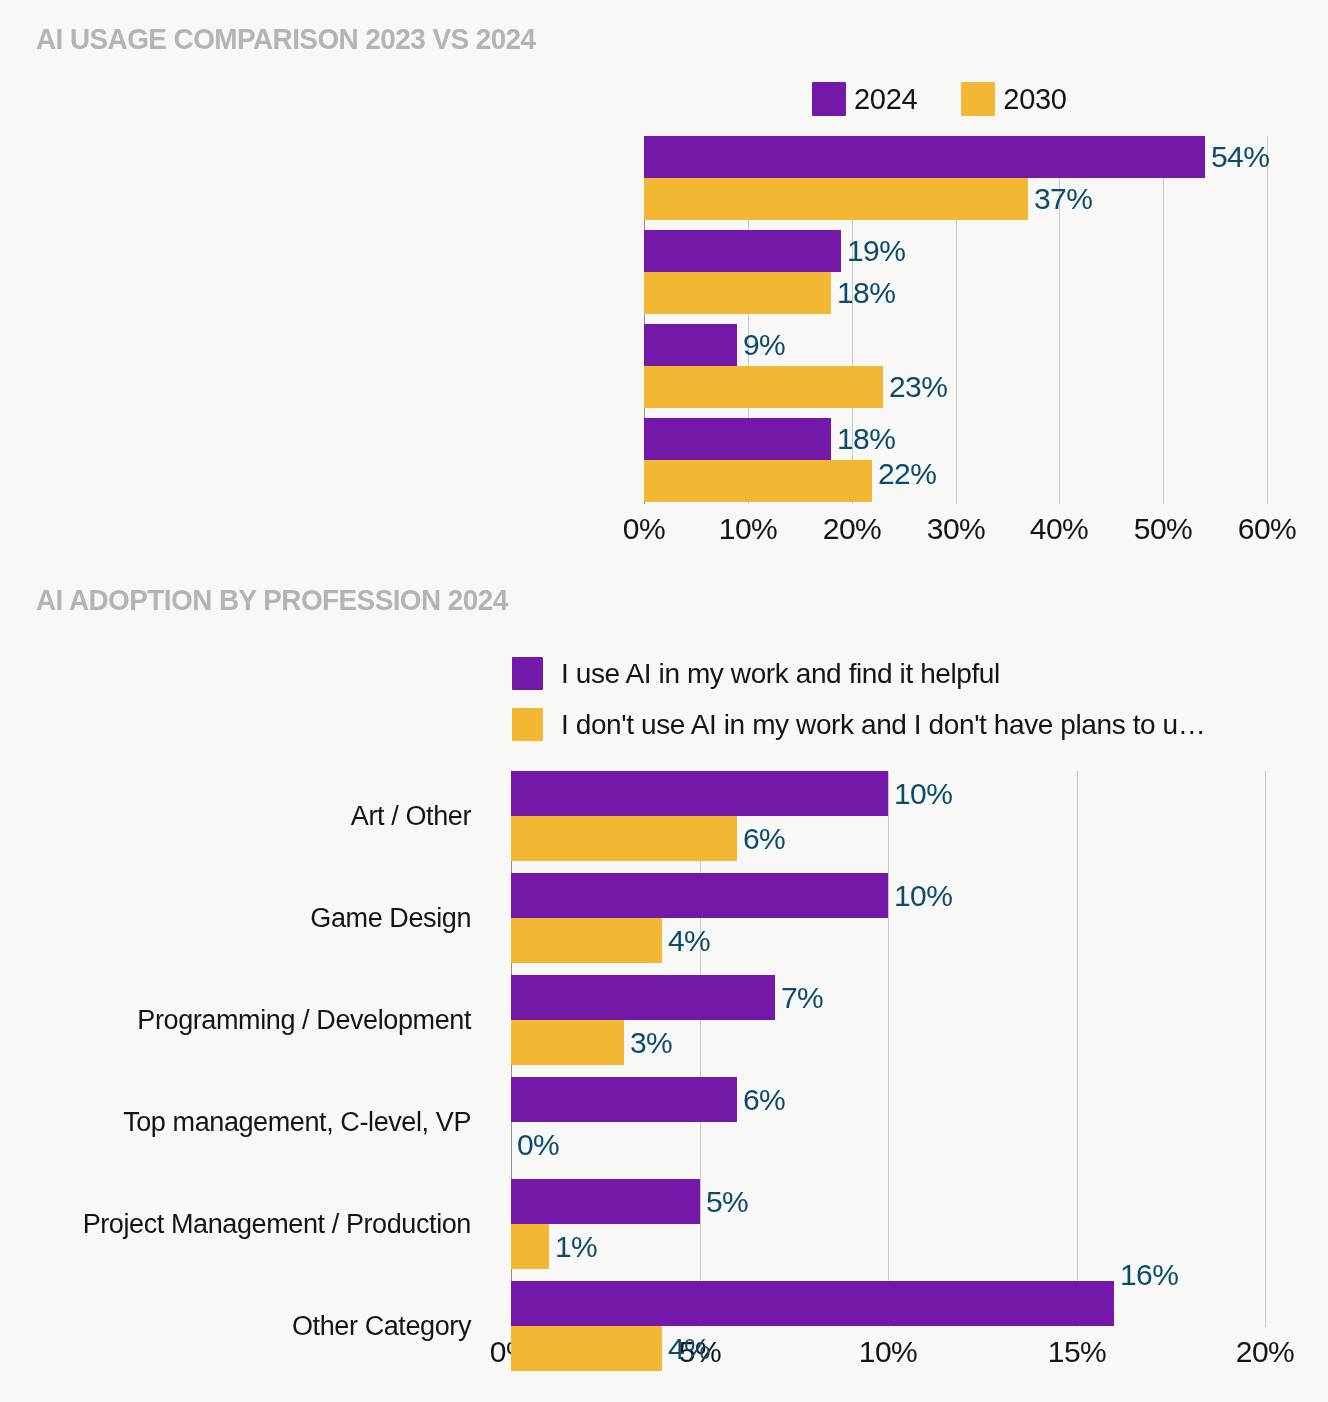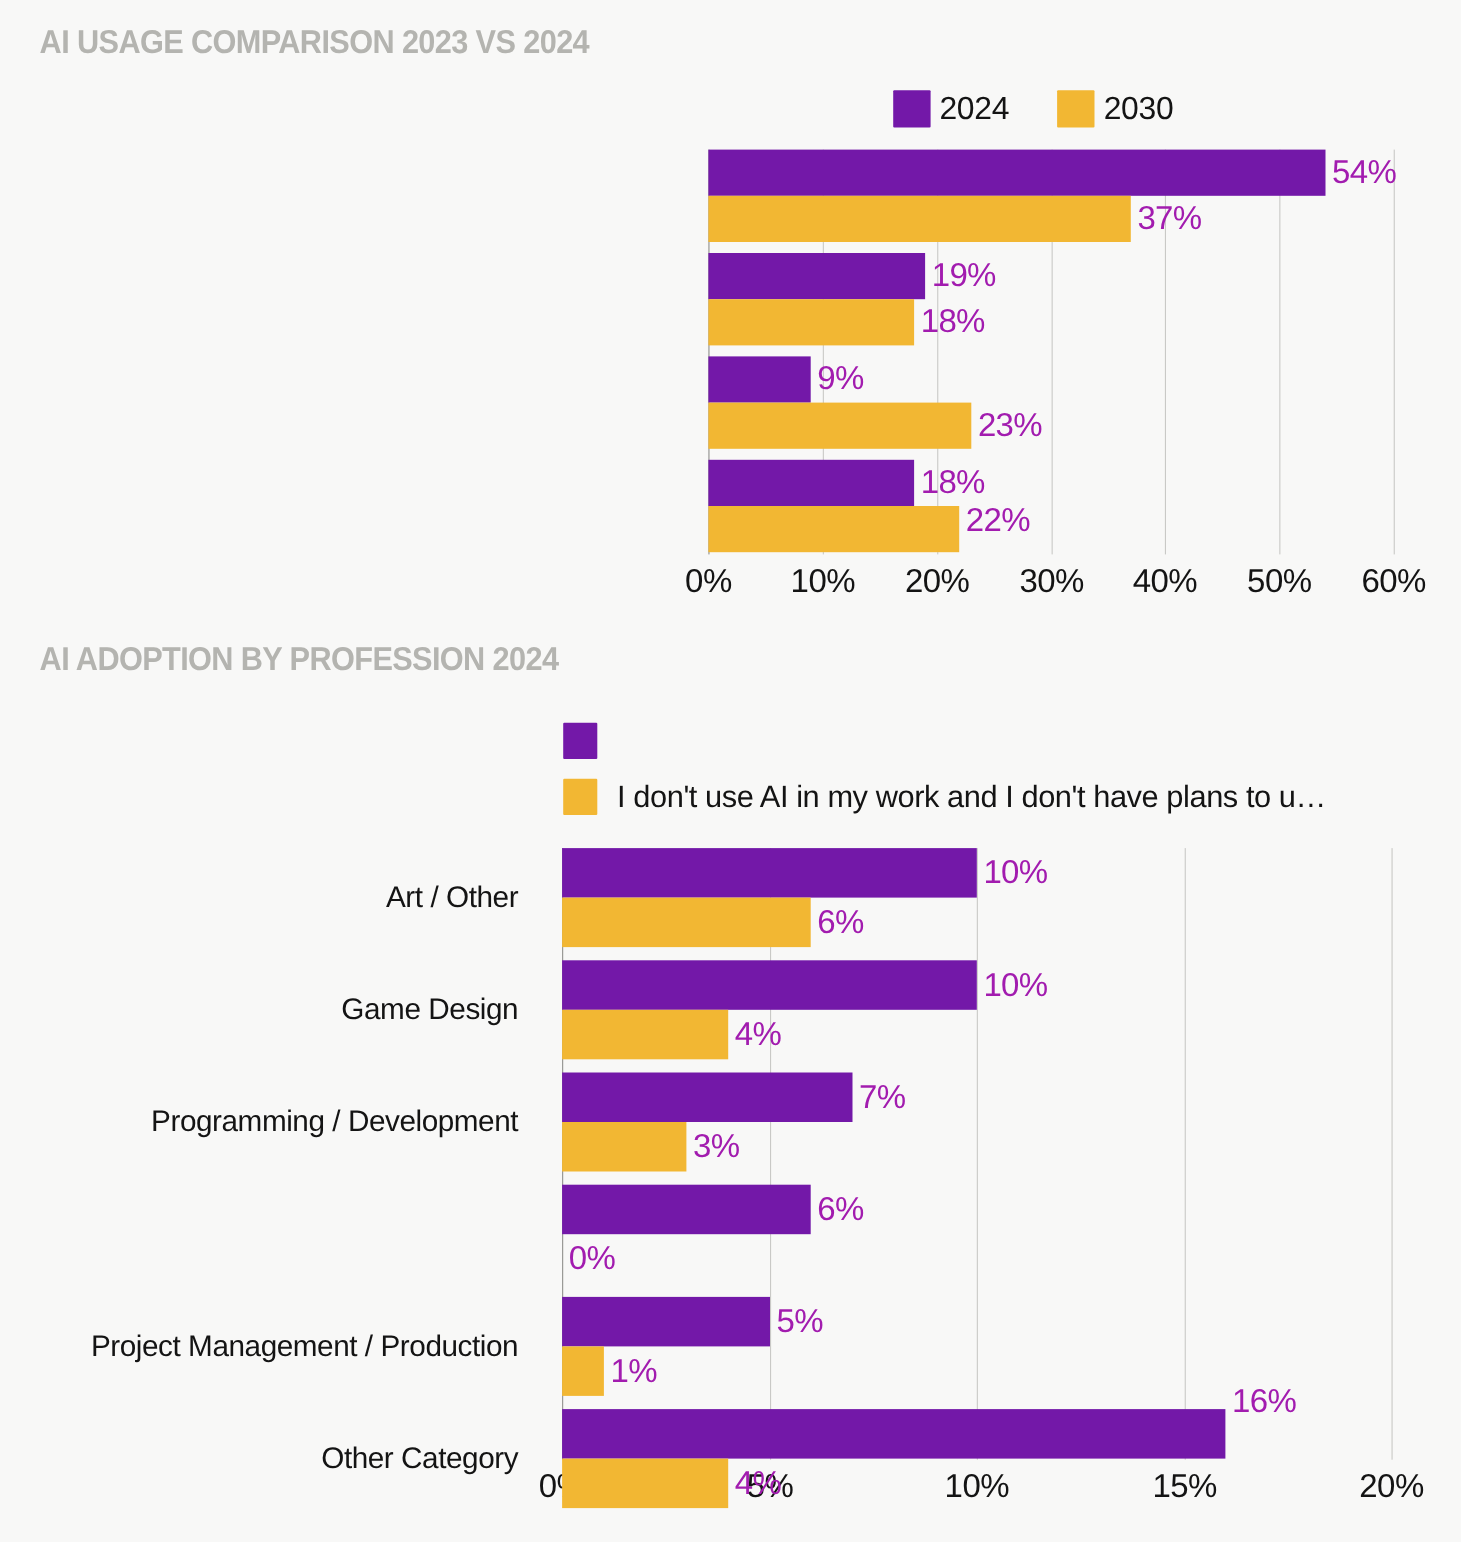--- a/index.html
+++ b/index.html
@@ -118,21 +118,21 @@
   }
 
   .bar {
     position: absolute;
     left: 0;
   }
   .bar-value {
     position: absolute;
     font-size: 30px;
     font-weight: normal;
-    color: #a21caf;
+    color: #0c4a6e;
     letter-spacing: -0.6px;
     white-space: nowrap;
     transform: translateY(-50%);
   }
 
   
   #chart-1 { left: 644px; top: 136px; width: 623px; height: 368px; }
   #chart-1 .gridline, #chart-1 .axis-line { height: 368px; }
   #chart-1 .tick-label { top: 376px; }
 
@@ -192,20 +192,21 @@
       <div class="bar-value" style="left: 193px; top: 303px;">18%</div>
       <div class="bar" style="top: 324px; width: 228px; height: 42px; background: rgb(242, 183, 51);"></div>
       <div class="bar-value" style="left: 234px; top: 338px;">22%</div>
     </div>
 
   <div class="section-title" id="title-2">AI ADOPTION BY PROFESSION 2024</div>
 
   <div class="legend" id="legend-2">
     <div class="legend-item">
       <span class="swatch" style="background: rgb(115, 24, 168);"></span>
+      <span class="legend-label">I use AI in my work and find it helpful</span>
     </div>
     <div class="legend-item">
       <span class="swatch" style="background: rgb(242, 183, 51);"></span>
       <span class="legend-label">I don't use AI in my work and I don't have plans to u…</span>
     </div>
   </div>
 
   <div class="chart" id="chart-2">
     <div class="plot" id="chart-2-plot"></div>
   <div class="axis-line" style="left: 0px;"></div>
@@ -226,20 +227,21 @@
       <div class="cat-label" style="top: 147px;">Game Design</div>
       <div class="bar" style="top: 102px; width: 377px; height: 45px; background: rgb(115, 24, 168);"></div>
       <div class="bar-value" style="left: 383px; top: 124.5px;">10%</div>
       <div class="bar" style="top: 147px; width: 151px; height: 45px; background: rgb(242, 183, 51);"></div>
       <div class="bar-value" style="left: 157px; top: 169.5px;">4%</div>
       <div class="cat-label" style="top: 249px;">Programming / Development</div>
       <div class="bar" style="top: 204px; width: 264px; height: 45px; background: rgb(115, 24, 168);"></div>
       <div class="bar-value" style="left: 270px; top: 226.5px;">7%</div>
       <div class="bar" style="top: 249px; width: 113px; height: 45px; background: rgb(242, 183, 51);"></div>
       <div class="bar-value" style="left: 119px; top: 271.5px;">3%</div>
+      <div class="cat-label" style="top: 351px;">Top management, C-level, VP</div>
       <div class="bar" style="top: 306px; width: 226px; height: 45px; background: rgb(115, 24, 168);"></div>
       <div class="bar-value" style="left: 232px; top: 328.5px;">6%</div>
       <div class="bar-value" style="left: 6px; top: 373.5px;">0%</div>
       <div class="cat-label" style="top: 453px;">Project Management / Production</div>
       <div class="bar" style="top: 408px; width: 189px; height: 45px; background: rgb(115, 24, 168);"></div>
       <div class="bar-value" style="left: 195px; top: 430.5px;">5%</div>
       <div class="bar" style="top: 453px; width: 38px; height: 45px; background: rgb(242, 183, 51);"></div>
       <div class="bar-value" style="left: 44px; top: 475.5px;">1%</div>
       <div class="cat-label" style="top: 555px;">Other Category</div>
       <div class="bar" style="top: 510px; width: 603px; height: 45px; background: rgb(115, 24, 168);"></div>

